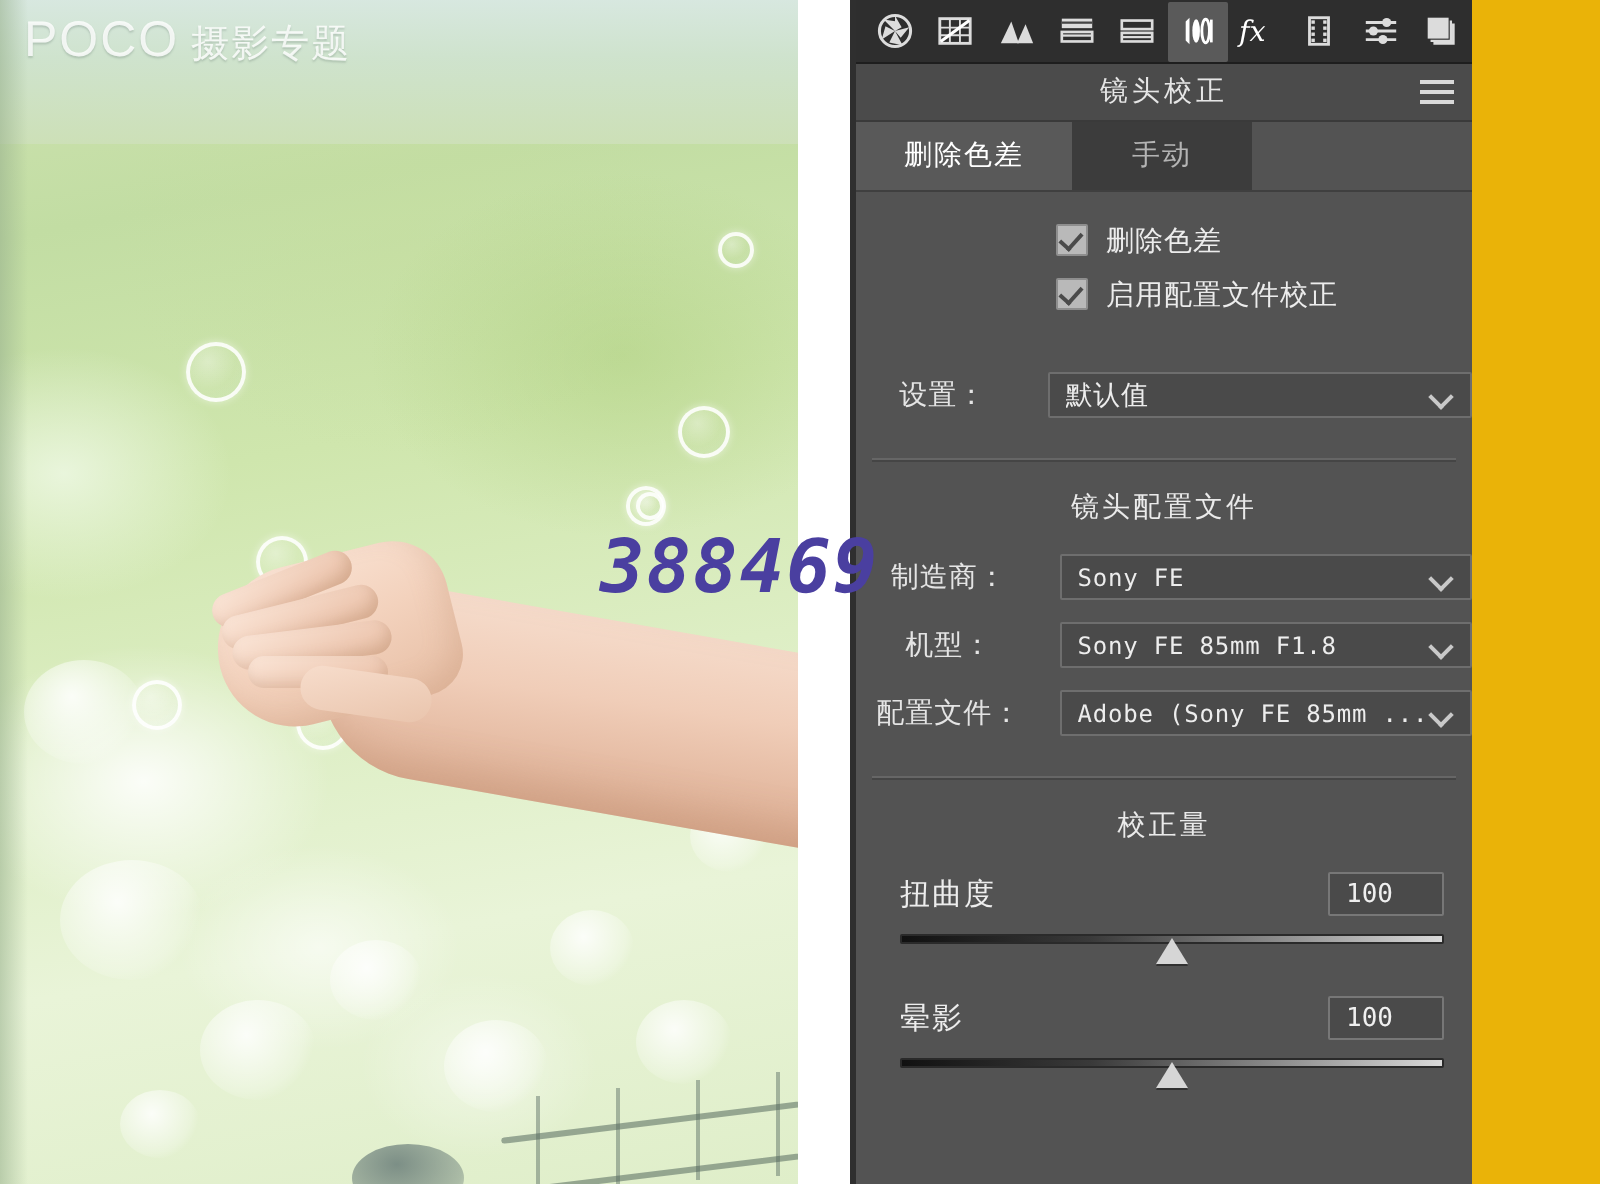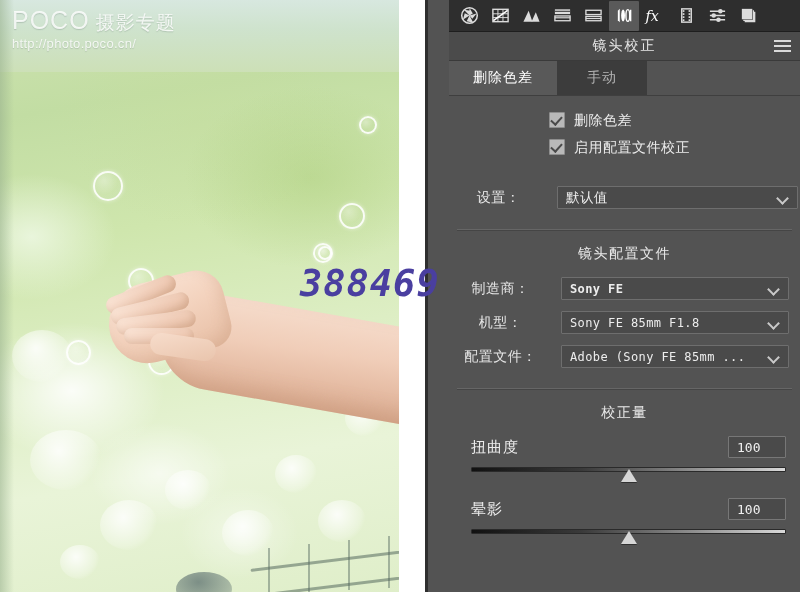--- a/index.html
+++ b/index.html
@@ -175,26 +175,25 @@
     position: absolute;
     left: 399px; top: 0;
     width: 26px; height: 592px;
     background: #ffffff;
   }
 
   
   .panel {
     position: absolute;
     left: 425px; top: 0;
-    width: 375px; height: 592px;
+    width: 311px; height: 592px;
     background: #535353;
     border-left: 3px solid #2f2f2f;
     box-sizing: border-box;
     color: #e8e8e8;
-    padding-left: 21px;
   }
 
   
   .toolbar {
     height: 32px;
     background: #2e2e2e;
     display: flex;
     align-items: center;
     padding-left: 5px;
     border-bottom: 1px solid #1e1e1e;
@@ -471,21 +470,20 @@
       <div class="rail-v" style="left:58px;  top:4px;  height:48px;"></div>
       <div class="rail-v" style="left:98px;  top:0px;  height:50px;"></div>
       <div class="rail-v" style="left:138px; top:-4px; height:52px;"></div>
     </div>
     <div class="blob-bottom"></div>
 
     <div class="wm-poco">
       <div class="wm-line1">
         <span>POCO</span><span class="cn">摄影专题</span>
       </div>
-      <div class="wm-line2">http://photo.poco.cn/</div>
     </div>
   </div>
 
   <div class="wm-number">388469</div>
 
   <div class="white-gutter"></div>
 
   <div class="panel">
 
     <div class="toolbar">
@@ -601,21 +599,21 @@
           <span class="chev"></span>
         </div>
       </div>
 
       <div class="sep" style="margin-top:20px;"></div>
 
       <div class="section-title">镜头配置文件</div>
 
       <div class="field-row">
         <div class="field-label" style="width:112px;">制造商：</div>
-        <div class="select" style="width:228px;font-weight:bold;">
+        <div class="select" style="width:228px;">
           <span class="sel-value">Sony FE</span>
           <span class="chev"></span>
         </div>
       </div>
 
       <div class="field-row">
         <div class="field-label" style="width:112px;">机型：</div>
         <div class="select" style="width:228px;">
           <span class="sel-value">Sony FE 85mm F1.8</span>
           <span class="chev"></span>

